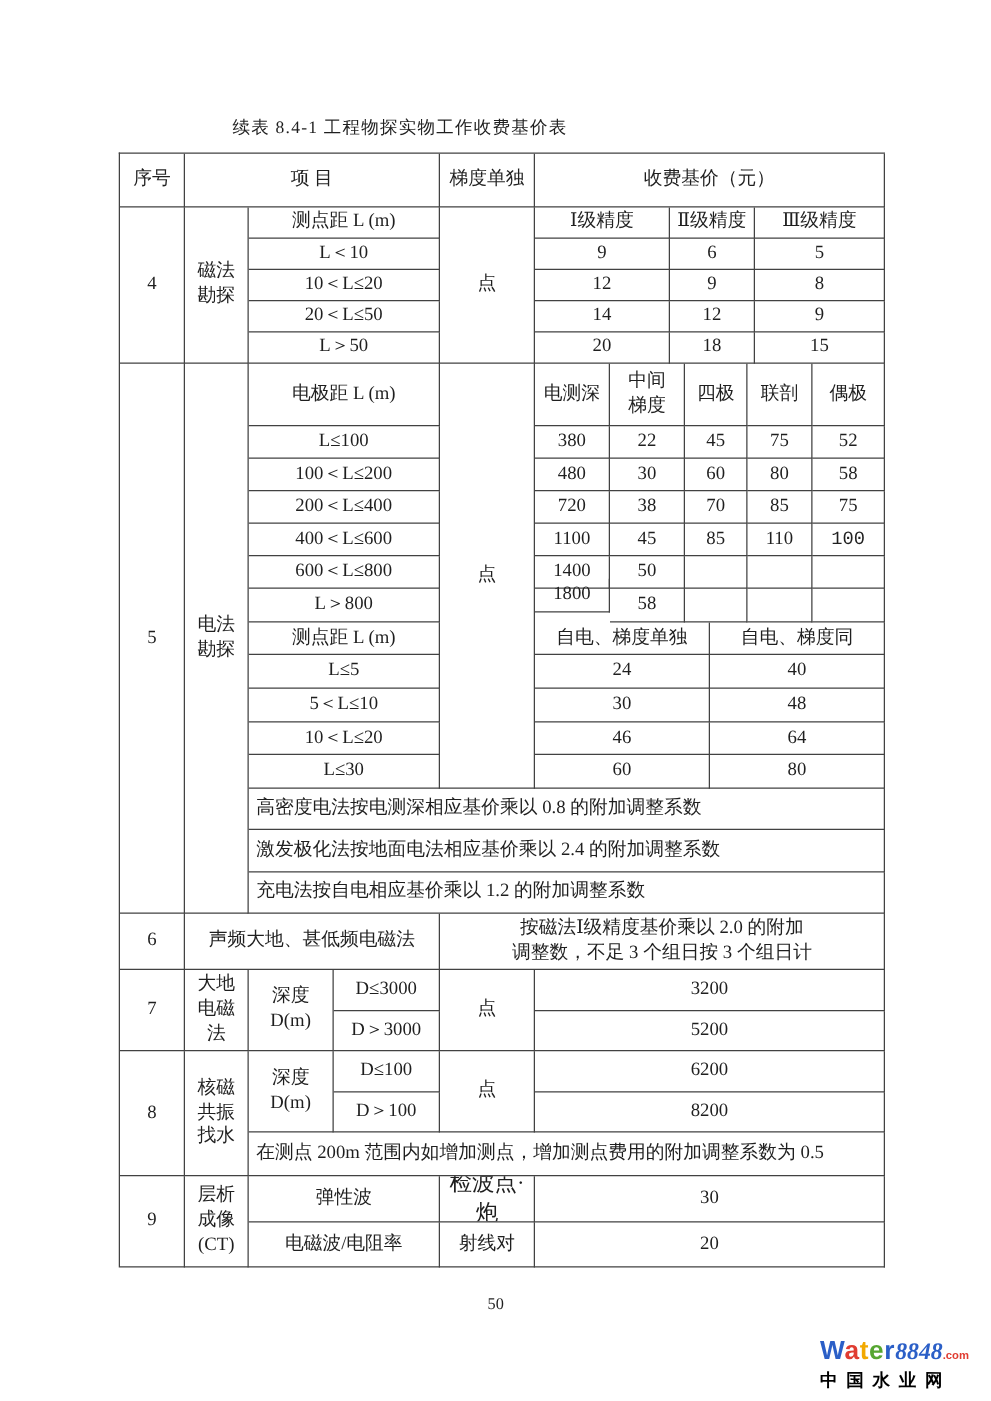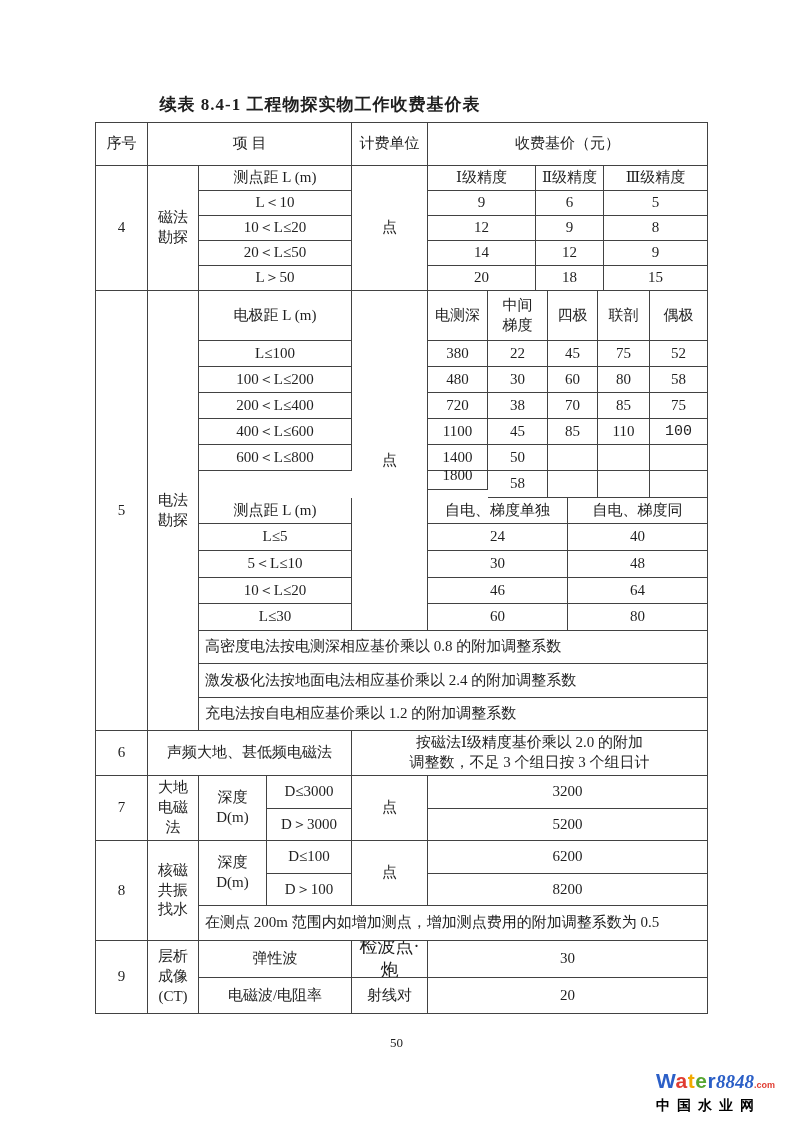--- a/index.html
+++ b/index.html
@@ -4,21 +4,21 @@
 <style>
   html,body { margin:0; padding:0; }
   body {
     width:793px; height:1121px; position:relative;
     background:#ffffff; overflow:hidden;
     font-family:"Liberation Serif","DejaVu Serif",serif;
     color:#1f1f1f;
   }
   .doc-title {
     position:absolute; top:93px; left:0; width:640px;
-    text-align:center; font-weight:bold; font-size:17px; letter-spacing:1px;
+    text-align:center; font-weight:normal; font-size:14px; letter-spacing:1px;
   }
   .fee-table {
     position:absolute; left:95px; top:122px; width:612px; height:891px;
     border-top:1.5px solid #424242; border-left:1.5px solid #424242;
   }
   .cell {
     position:absolute; box-sizing:border-box;
     border-right:1.5px solid #424242; border-bottom:1.5px solid #424242;
     display:flex; align-items:center; justify-content:center;
     text-align:center; font-size:15px; line-height:1.32;
@@ -37,21 +37,21 @@
   .logo-sub { margin-top:1px; font-size:14px; font-weight:bold; letter-spacing:7px; line-height:16px; }
 </style>
 </head>
 <body>
 
 <div class="doc-title">续表 8.4-1  工程物探实物工作收费基价表</div>
 
 <div class="fee-table" id="fee-table">
     <div class="cell" style="left: 0px; top: 0px; width: 52px; height: 43px;">序号</div>
     <div class="cell" style="left: 52px; top: 0px; width: 204px; height: 43px;">项  目</div>
-    <div class="cell" style="left: 256px; top: 0px; width: 76px; height: 43px;">计费单位</div>
+    <div class="cell" style="left: 256px; top: 0px; width: 76px; height: 43px;">梯度单独</div>
     <div class="cell" style="left: 332px; top: 0px; width: 280px; height: 43px;">收费基价（元）</div>
     <div class="cell" style="left: 0px; top: 43px; width: 52px; height: 125px;">4</div>
     <div class="cell" style="left: 52px; top: 43px; width: 51px; height: 125px;">磁法
 勘探</div>
     <div class="cell" style="left: 103px; top: 43px; width: 153px; height: 25px;">测点距 L (m)</div>
     <div class="cell" style="left: 103px; top: 68px; width: 153px; height: 25px;">L＜10</div>
     <div class="cell" style="left: 103px; top: 93px; width: 153px; height: 25px;">10＜L≤20</div>
     <div class="cell" style="left: 103px; top: 118px; width: 153px; height: 25px;">20＜L≤50</div>
     <div class="cell" style="left: 103px; top: 143px; width: 153px; height: 25px;">L＞50</div>
     <div class="cell" style="left: 256px; top: 43px; width: 76px; height: 125px;">点</div>
@@ -72,20 +72,21 @@
     <div class="cell" style="left: 508px; top: 143px; width: 104px; height: 25px;">15</div>
     <div class="cell" style="left: 0px; top: 168px; width: 52px; height: 440px;">5</div>
     <div class="cell" style="left: 52px; top: 168px; width: 51px; height: 440px;">电法
 勘探</div>
     <div class="cell" style="left: 103px; top: 168px; width: 153px; height: 50px;">电极距 L (m)</div>
     <div class="cell" style="left: 103px; top: 218px; width: 153px; height: 26px;">L≤100</div>
     <div class="cell" style="left: 103px; top: 244px; width: 153px; height: 26px;">100＜L≤200</div>
     <div class="cell" style="left: 103px; top: 270px; width: 153px; height: 26px;">200＜L≤400</div>
     <div class="cell" style="left: 103px; top: 296px; width: 153px; height: 26px;">400＜L≤600</div>
     <div class="cell" style="left: 103px; top: 322px; width: 153px; height: 26px;">600＜L≤800</div>
+    <div class="cell" style="left: 103px; top: 348px; width: 153px; height: 27px;">L＞800</div>
     <div class="cell" style="left: 103px; top: 375px; width: 153px; height: 26px;">测点距 L (m)</div>
     <div class="cell" style="left: 103px; top: 401px; width: 153px; height: 27px;">L≤5</div>
     <div class="cell" style="left: 103px; top: 428px; width: 153px; height: 27px;">5＜L≤10</div>
     <div class="cell" style="left: 103px; top: 455px; width: 153px; height: 26px;">10＜L≤20</div>
     <div class="cell" style="left: 103px; top: 481px; width: 153px; height: 27px;">L≤30</div>
     <div class="cell" style="left: 256px; top: 168px; width: 76px; height: 340px;">点</div>
     <div class="cell" style="left: 332px; top: 168px; width: 60px; height: 50px;">电测深</div>
     <div class="cell" style="left: 392px; top: 168px; width: 60px; height: 50px;">中间
 梯度</div>
     <div class="cell" style="left: 452px; top: 168px; width: 50px; height: 50px;">四极</div>

